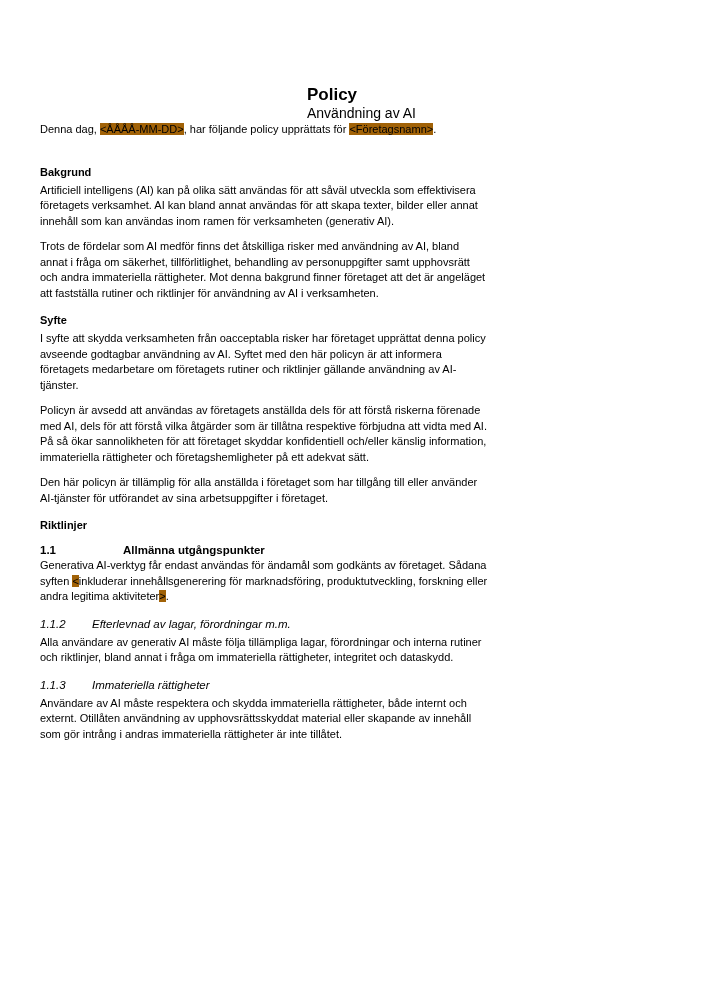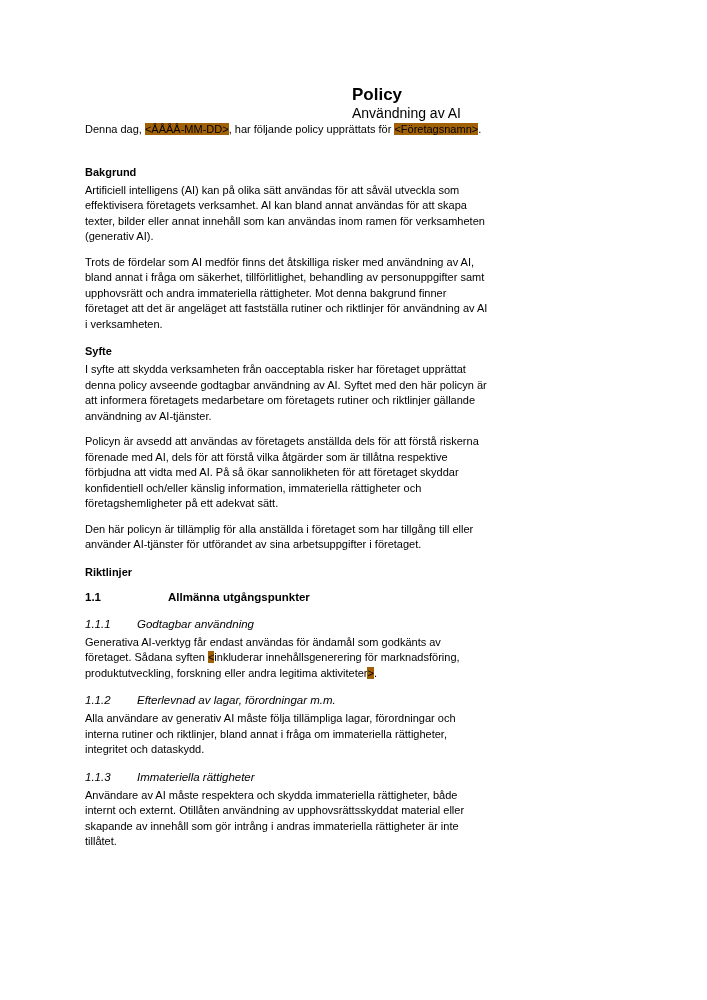--- a/index.html
+++ b/index.html
@@ -6,21 +6,21 @@
   html, body { margin: 0; padding: 0; background: #ffffff; }
   .page {
     position: relative;
     width: 576px;
     height: 1000px;
     background: #ffffff;
     color: #000000;
     font-family: "Liberation Sans", "DejaVu Sans", sans-serif;
     font-size: 11px;
     line-height: 15.5px;
-    padding: 84px 87px 0 85px;
+    padding: 84px 87px 0 40px;
     overflow: hidden;
   }
   .title-block { margin-left: 267px; }
   .doc-title {
     font-size: 17px;
     font-weight: bold;
     line-height: 21px;
   }
   .doc-subtitle {
     font-size: 14px;
@@ -85,24 +85,20 @@
   <p class="body">Policyn är avsedd att användas av företagets anställda dels för att förstå riskerna förenade med AI, dels för att förstå vilka åtgärder som är tillåtna respektive förbjudna att vidta med AI. På så ökar sannolikheten för att företaget skyddar konfidentiell och/eller känslig information, immateriella rättigheter och företagshemligheter på ett adekvat sätt.</p>
   <p class="body">Den här policyn är tillämplig för alla anställda i företaget som har tillgång till eller använder AI-tjänster för utförandet av sina arbetsuppgifter i företaget.</p>
 
   <h2 class="section-heading">Riktlinjer</h2>
 
   <div class="sub-heading">
     <span class="num">1.1</span>
     <span>Allmänna utgångspunkter</span>
   </div>
 
-  <div class="subsub-heading">
-    <span class="num">1.1.1</span>
-    <span>Godtagbar användning</span>
-  </div>
   <p class="body"><span>Generativa AI-verktyg får endast användas för ändamål som godkänts av företaget. Sådana syften </span><span class="hl">&lt;</span><span>inkluderar innehållsgenerering för marknadsföring, produktutveckling, forskning eller andra legitima aktiviteter</span><span class="hl">&gt;</span><span>.</span></p>
 
   <div class="subsub-heading">
     <span class="num">1.1.2</span>
     <span>Efterlevnad av lagar, förordningar m.m.</span>
   </div>
   <p class="body">Alla användare av generativ AI måste följa tillämpliga lagar, förordningar och interna rutiner och riktlinjer, bland annat i fråga om immateriella rättigheter, integritet och dataskydd.</p>
 
   <div class="subsub-heading">
     <span class="num">1.1.3</span>

